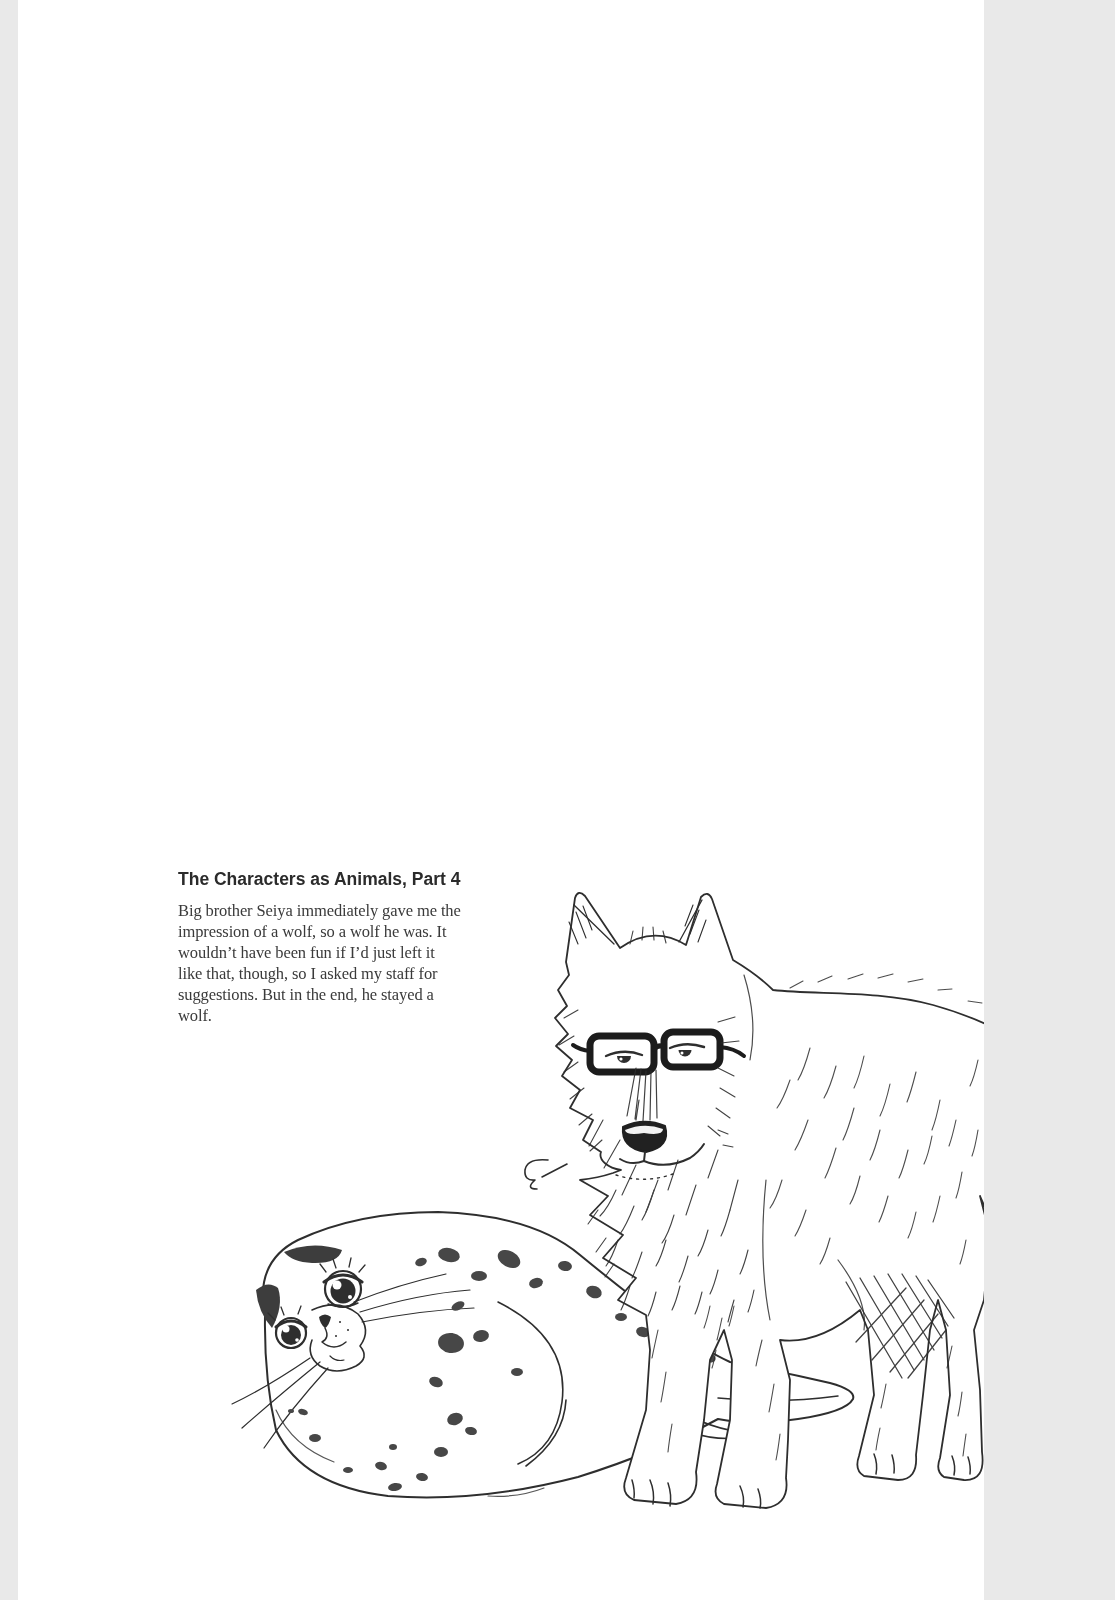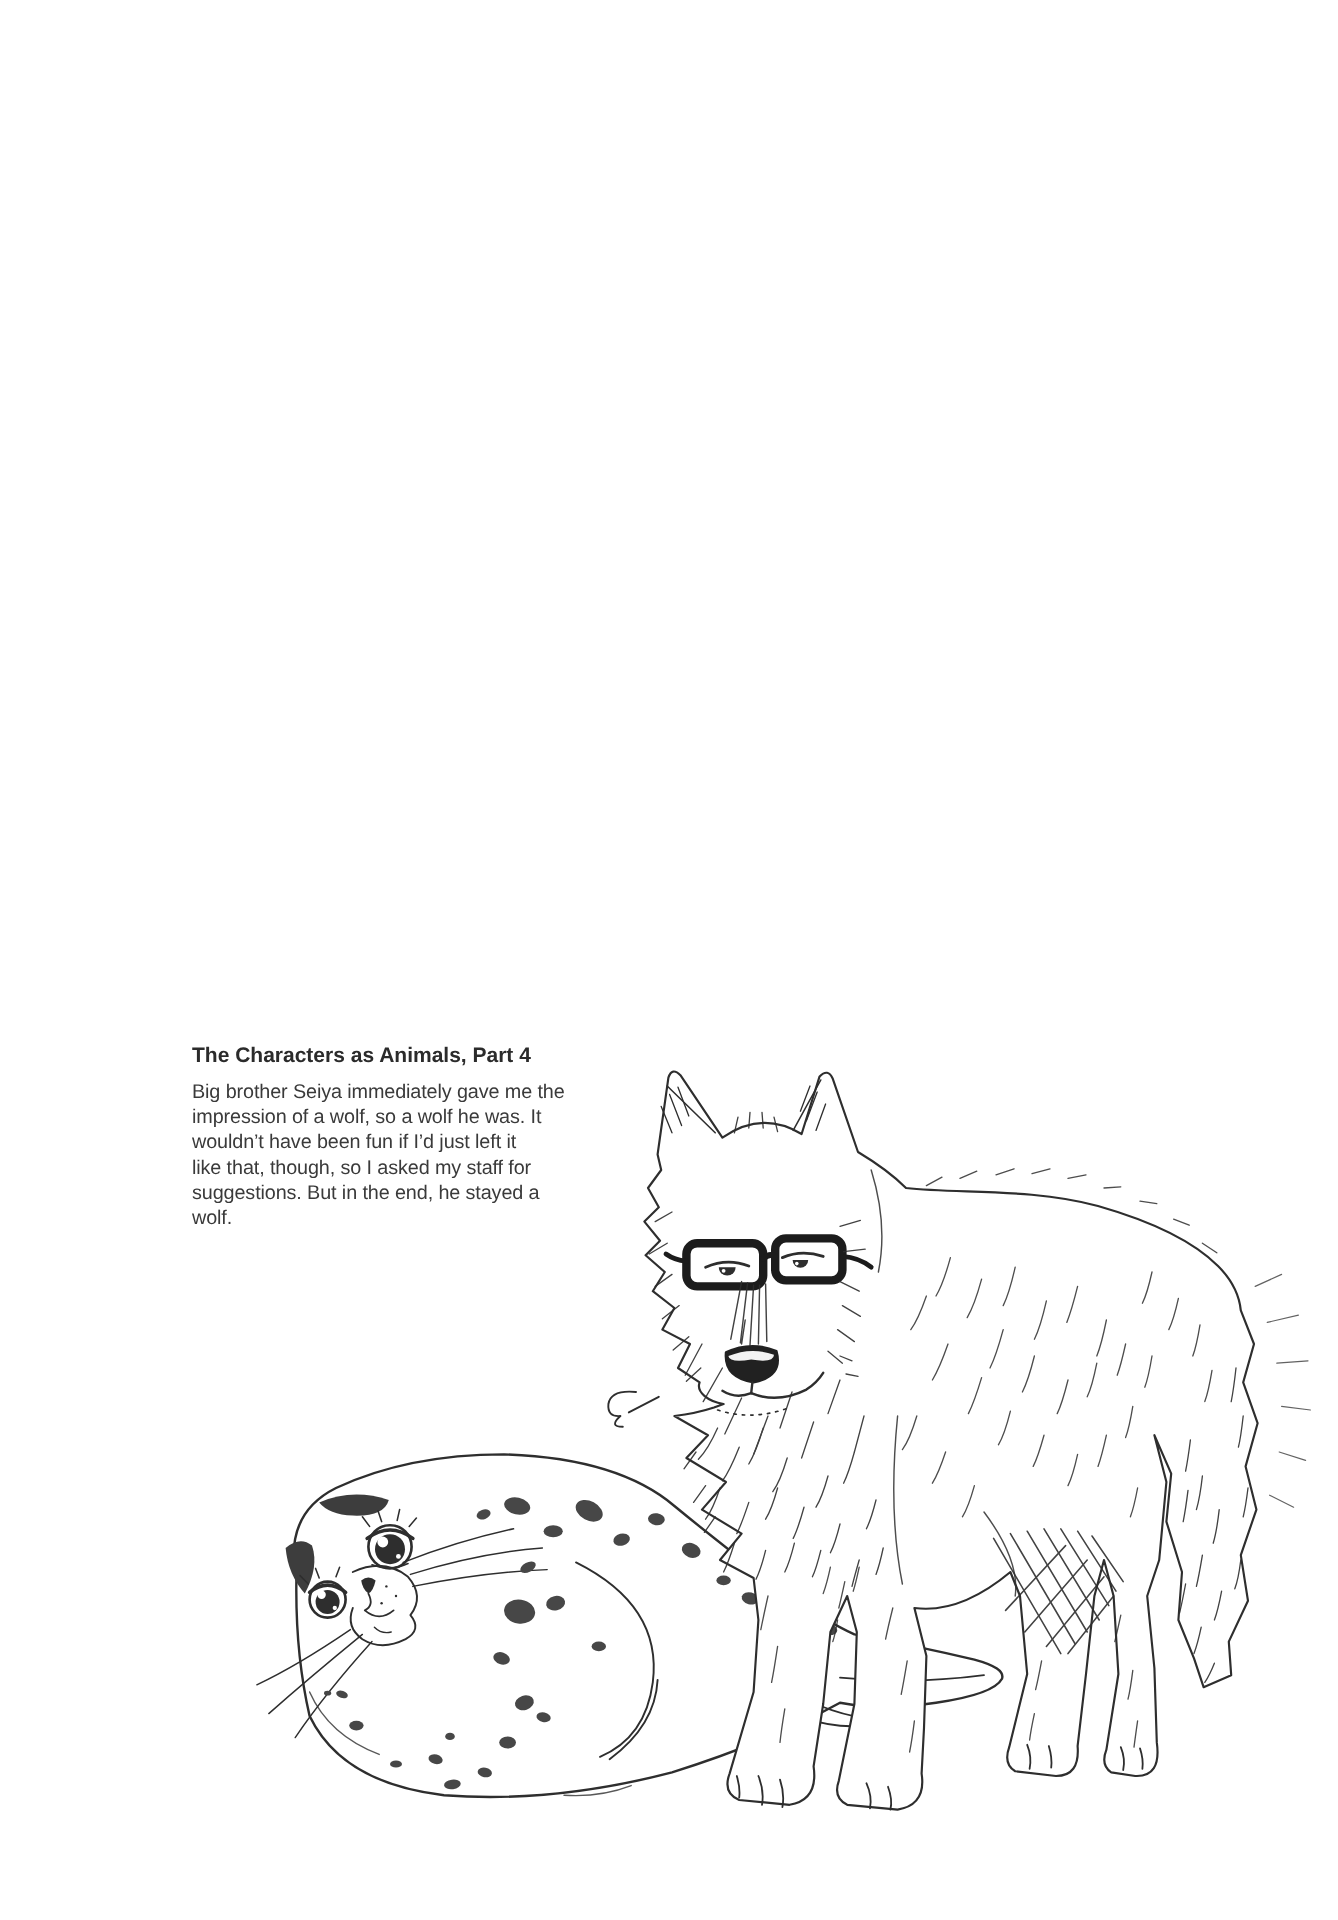--- a/index.html
+++ b/index.html
@@ -1,35 +1,37 @@
 <!DOCTYPE html>
 <html><head>
 <meta charset="utf-8">
 <style>
   html,body{margin:0;padding:0;background:#e9e9e9;}
   .page{
     position:relative;
-    width:1115px;height:1600px;
+    width:966px;height:1600px;
     background:#ffffff;
     overflow:hidden;
     font-family:"Liberation Sans", sans-serif;
+    margin-left:18px;
   }
   .illus{position:absolute;left:0;top:0;}
   .text-block{
     position:absolute;left:160px;top:869px;width:384px;
     color:#3a3a3a;
   }
   .text-block h1{
     margin:0 0 11px 0;
     font-size:17.5px;line-height:20px;font-weight:700;color:#2b2b2b;
   }
   .text-block p{
     margin:0;
     font-size:16.5px;line-height:21px;letter-spacing:-0.1px;
     white-space:pre-line;
+    font-family:Liberation Serif, serif;
   }
   .text-block p + p{margin-top:29px;}
 </style>
 </head>
 <body>
 
 <div class="page">
 
   <svg class="illus" width="1115" height="1600" viewBox="0 0 1115 1600" stroke-linecap="round" stroke-linejoin="round">
 

